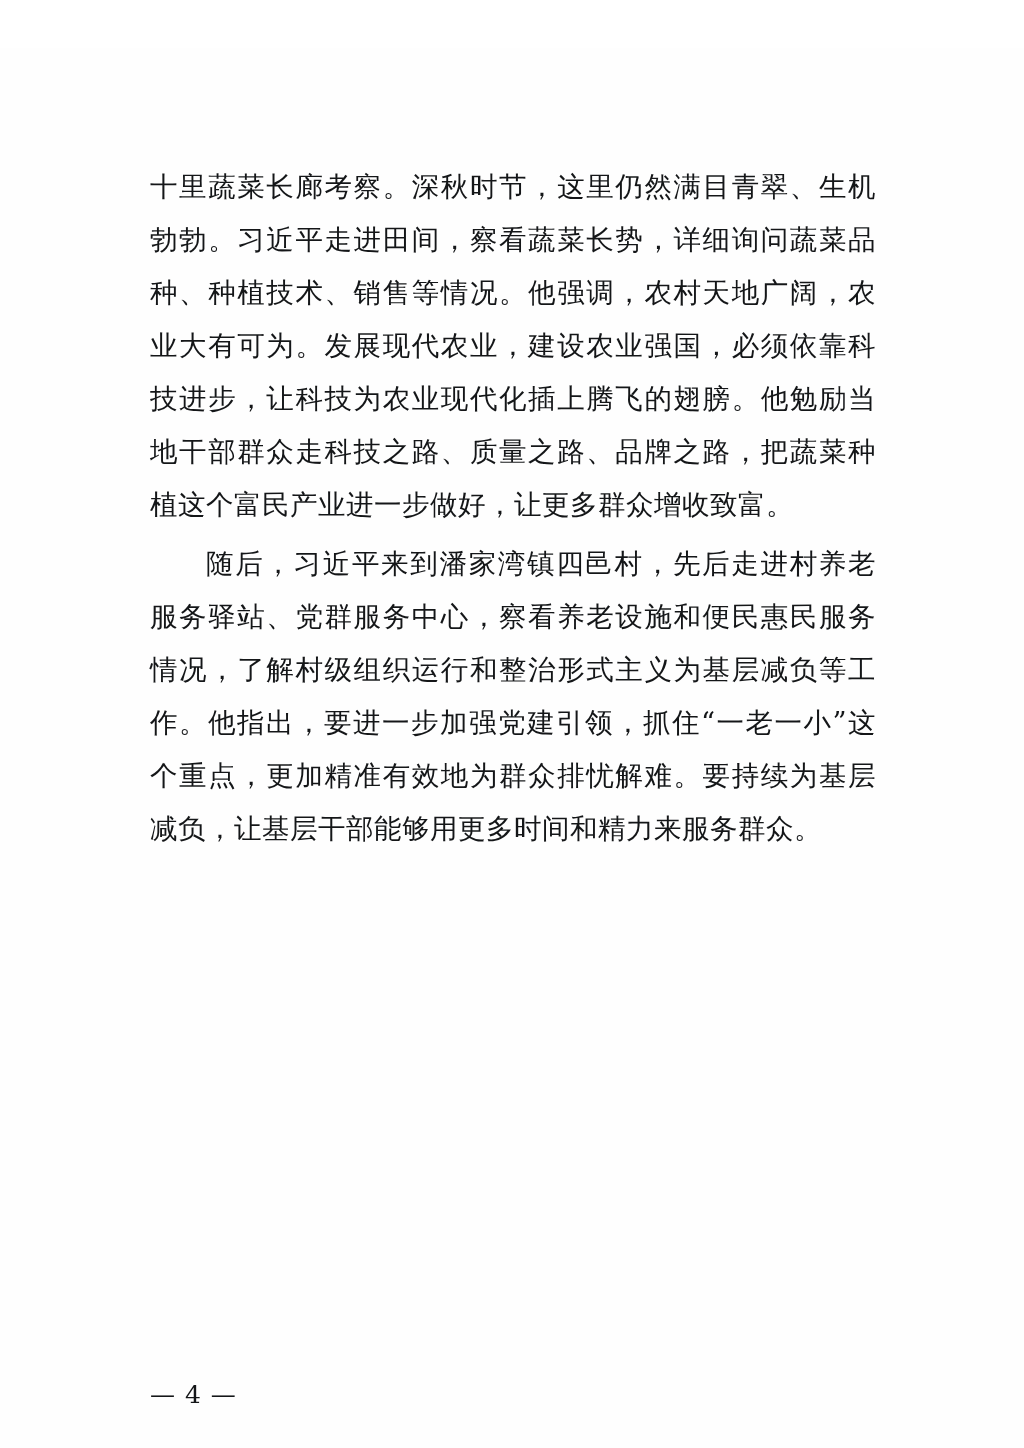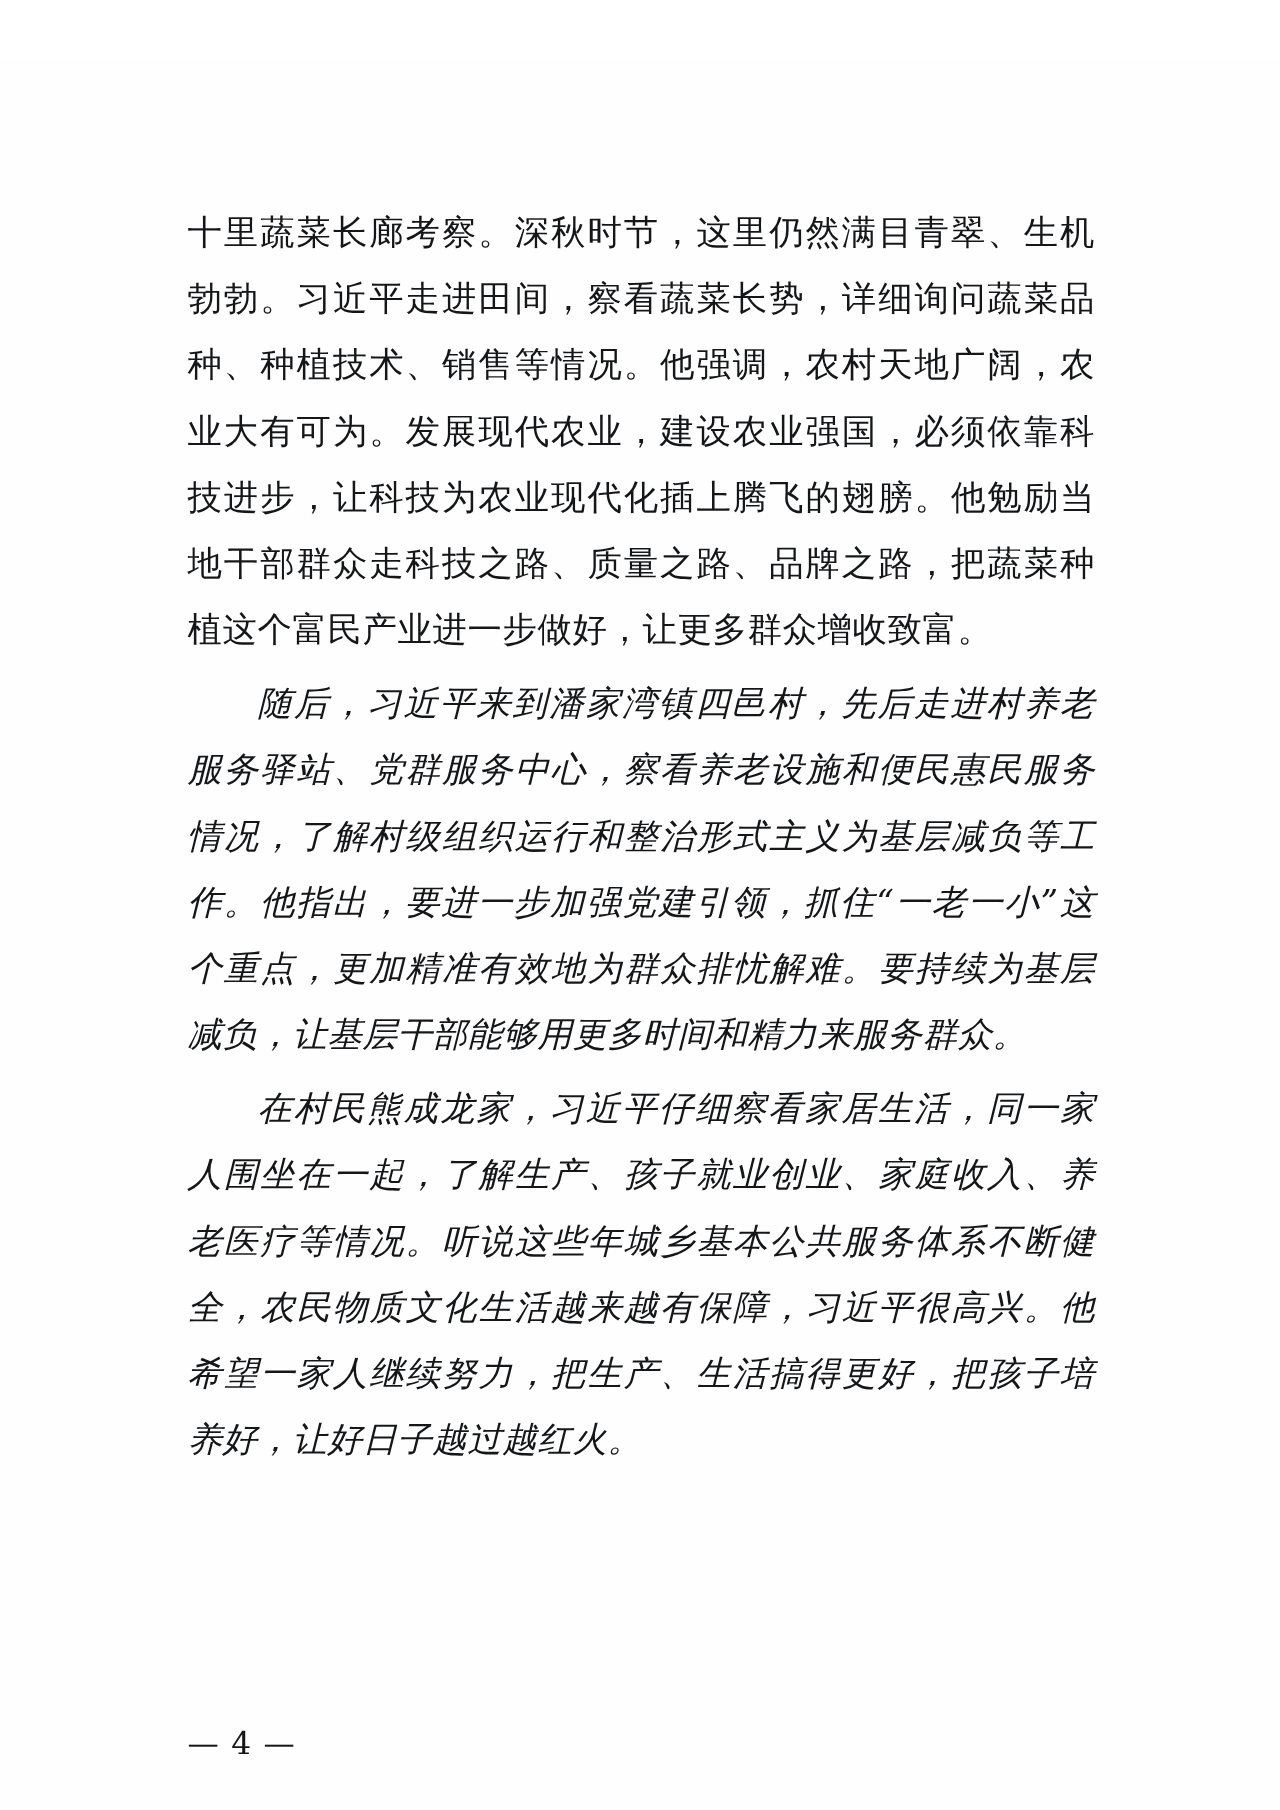--- a/index.html
+++ b/index.html
@@ -35,37 +35,35 @@
     font-size: 27.5px;
     line-height: 53px;
     letter-spacing: 0.5px;
     text-align: justify;
     text-justify: inter-character;
     color: #141618;
     font-weight: 500;
   }
   .para.indent {
     text-indent: 56px;
-    font-style: italic;
   }
   .page-number {
     position: absolute;
     left: 150px;
     top: 1330px;
     width: 120px;
     font-size: 25px;
     line-height: 34px;
     color: #141618;
     letter-spacing: 1px;
     font-weight: 500;
   }
 </style>
 </head>
 <body>
 
 <div class="page">
   <div class="doc-body">
     <p class="para">十里蔬菜长廊考察。深秋时节，这里仍然满目青翠、生机勃勃。习近平走进田间，察看蔬菜长势，详细询问蔬菜品种、种植技术、销售等情况。他强调，农村天地广阔，农业大有可为。发展现代农业，建设农业强国，必须依靠科技进步，让科技为农业现代化插上腾飞的翅膀。他勉励当地干部群众走科技之路、质量之路、品牌之路，把蔬菜种植这个富民产业进一步做好，让更多群众增收致富。</p>
     <p class="para indent">随后，习近平来到潘家湾镇四邑村，先后走进村养老服务驿站、党群服务中心，察看养老设施和便民惠民服务情况，了解村级组织运行和整治形式主义为基层减负等工作。他指出，要进一步加强党建引领，抓住“一老一小”这个重点，更加精准有效地为群众排忧解难。要持续为基层减负，让基层干部能够用更多时间和精力来服务群众。</p>
-    <p class="para indent">在村民熊成龙家，习近平仔细察看家居生活，同一家人围坐在一起，了解生产、孩子就业创业、家庭收入、养老医疗等情况。听说这些年城乡基本公共服务体系不断健全，农民物质文化生活越来越有保障，习近平很高兴。他希望一家人继续努力，把生产、生活搞得更好，把孩子培养好，让好日子越过越红火。</p>
   </div>
   <div class="page-number">— 4 —</div>
 </div>
 
 </body></html>

